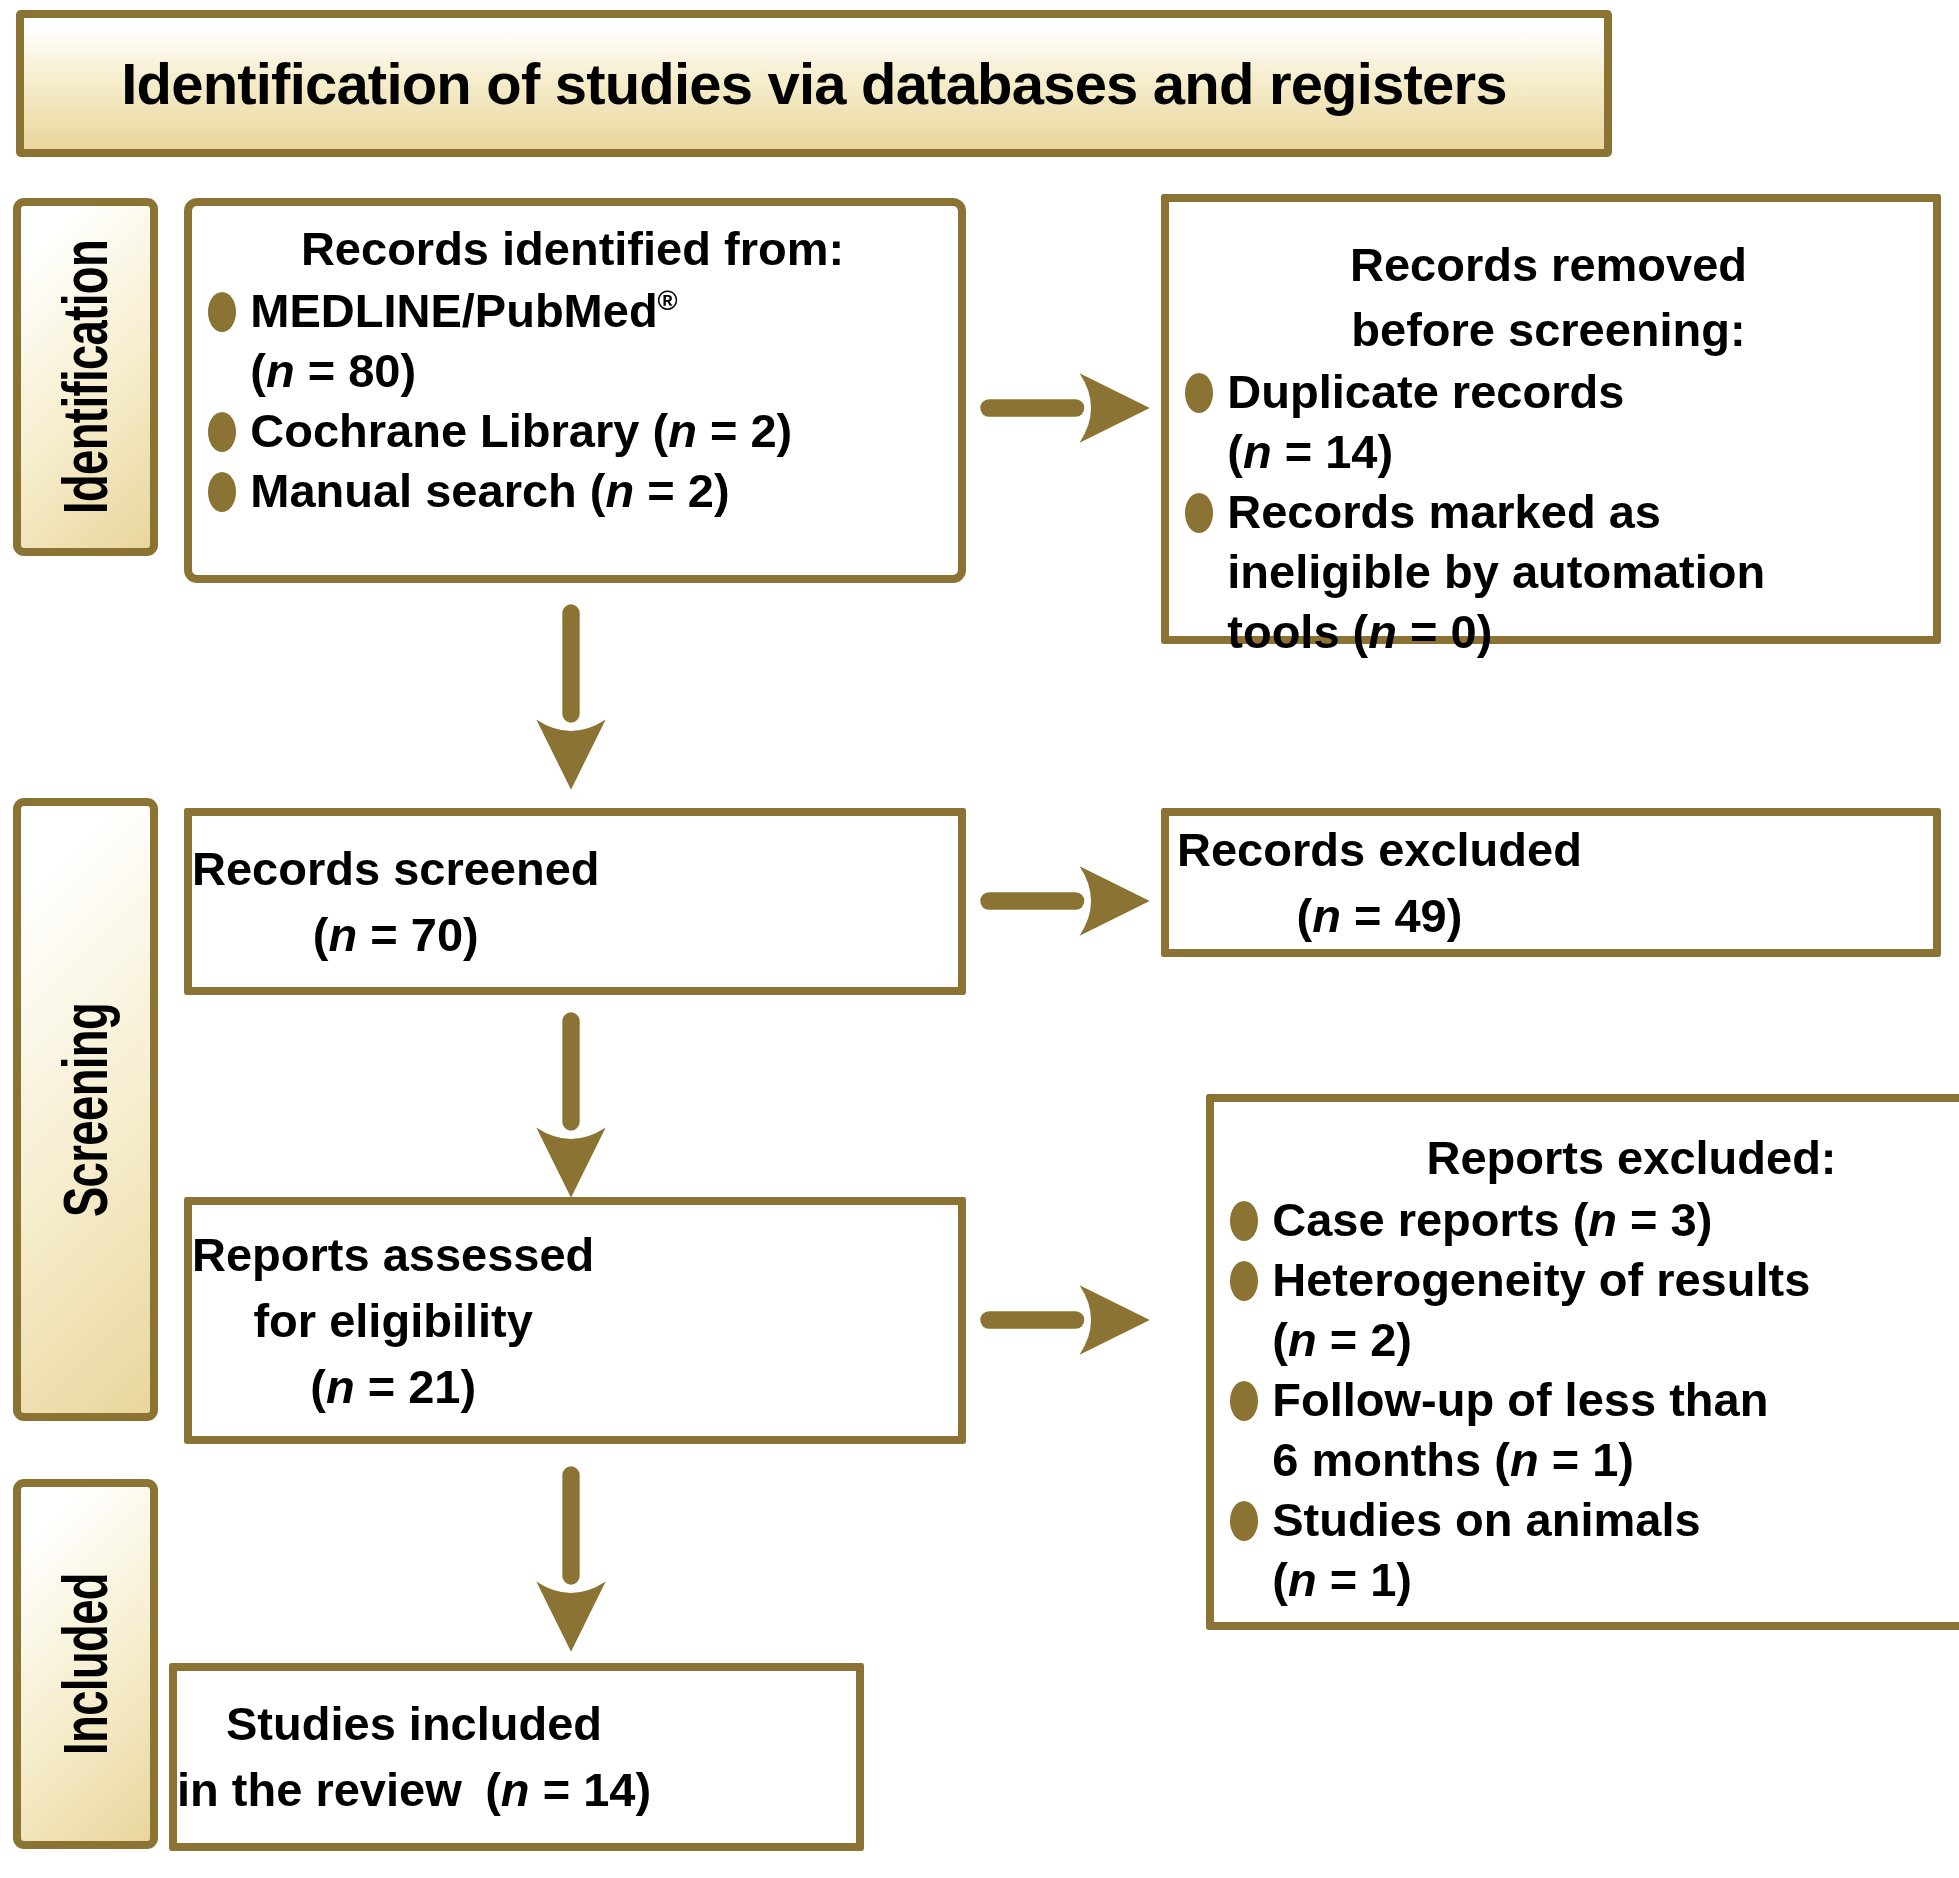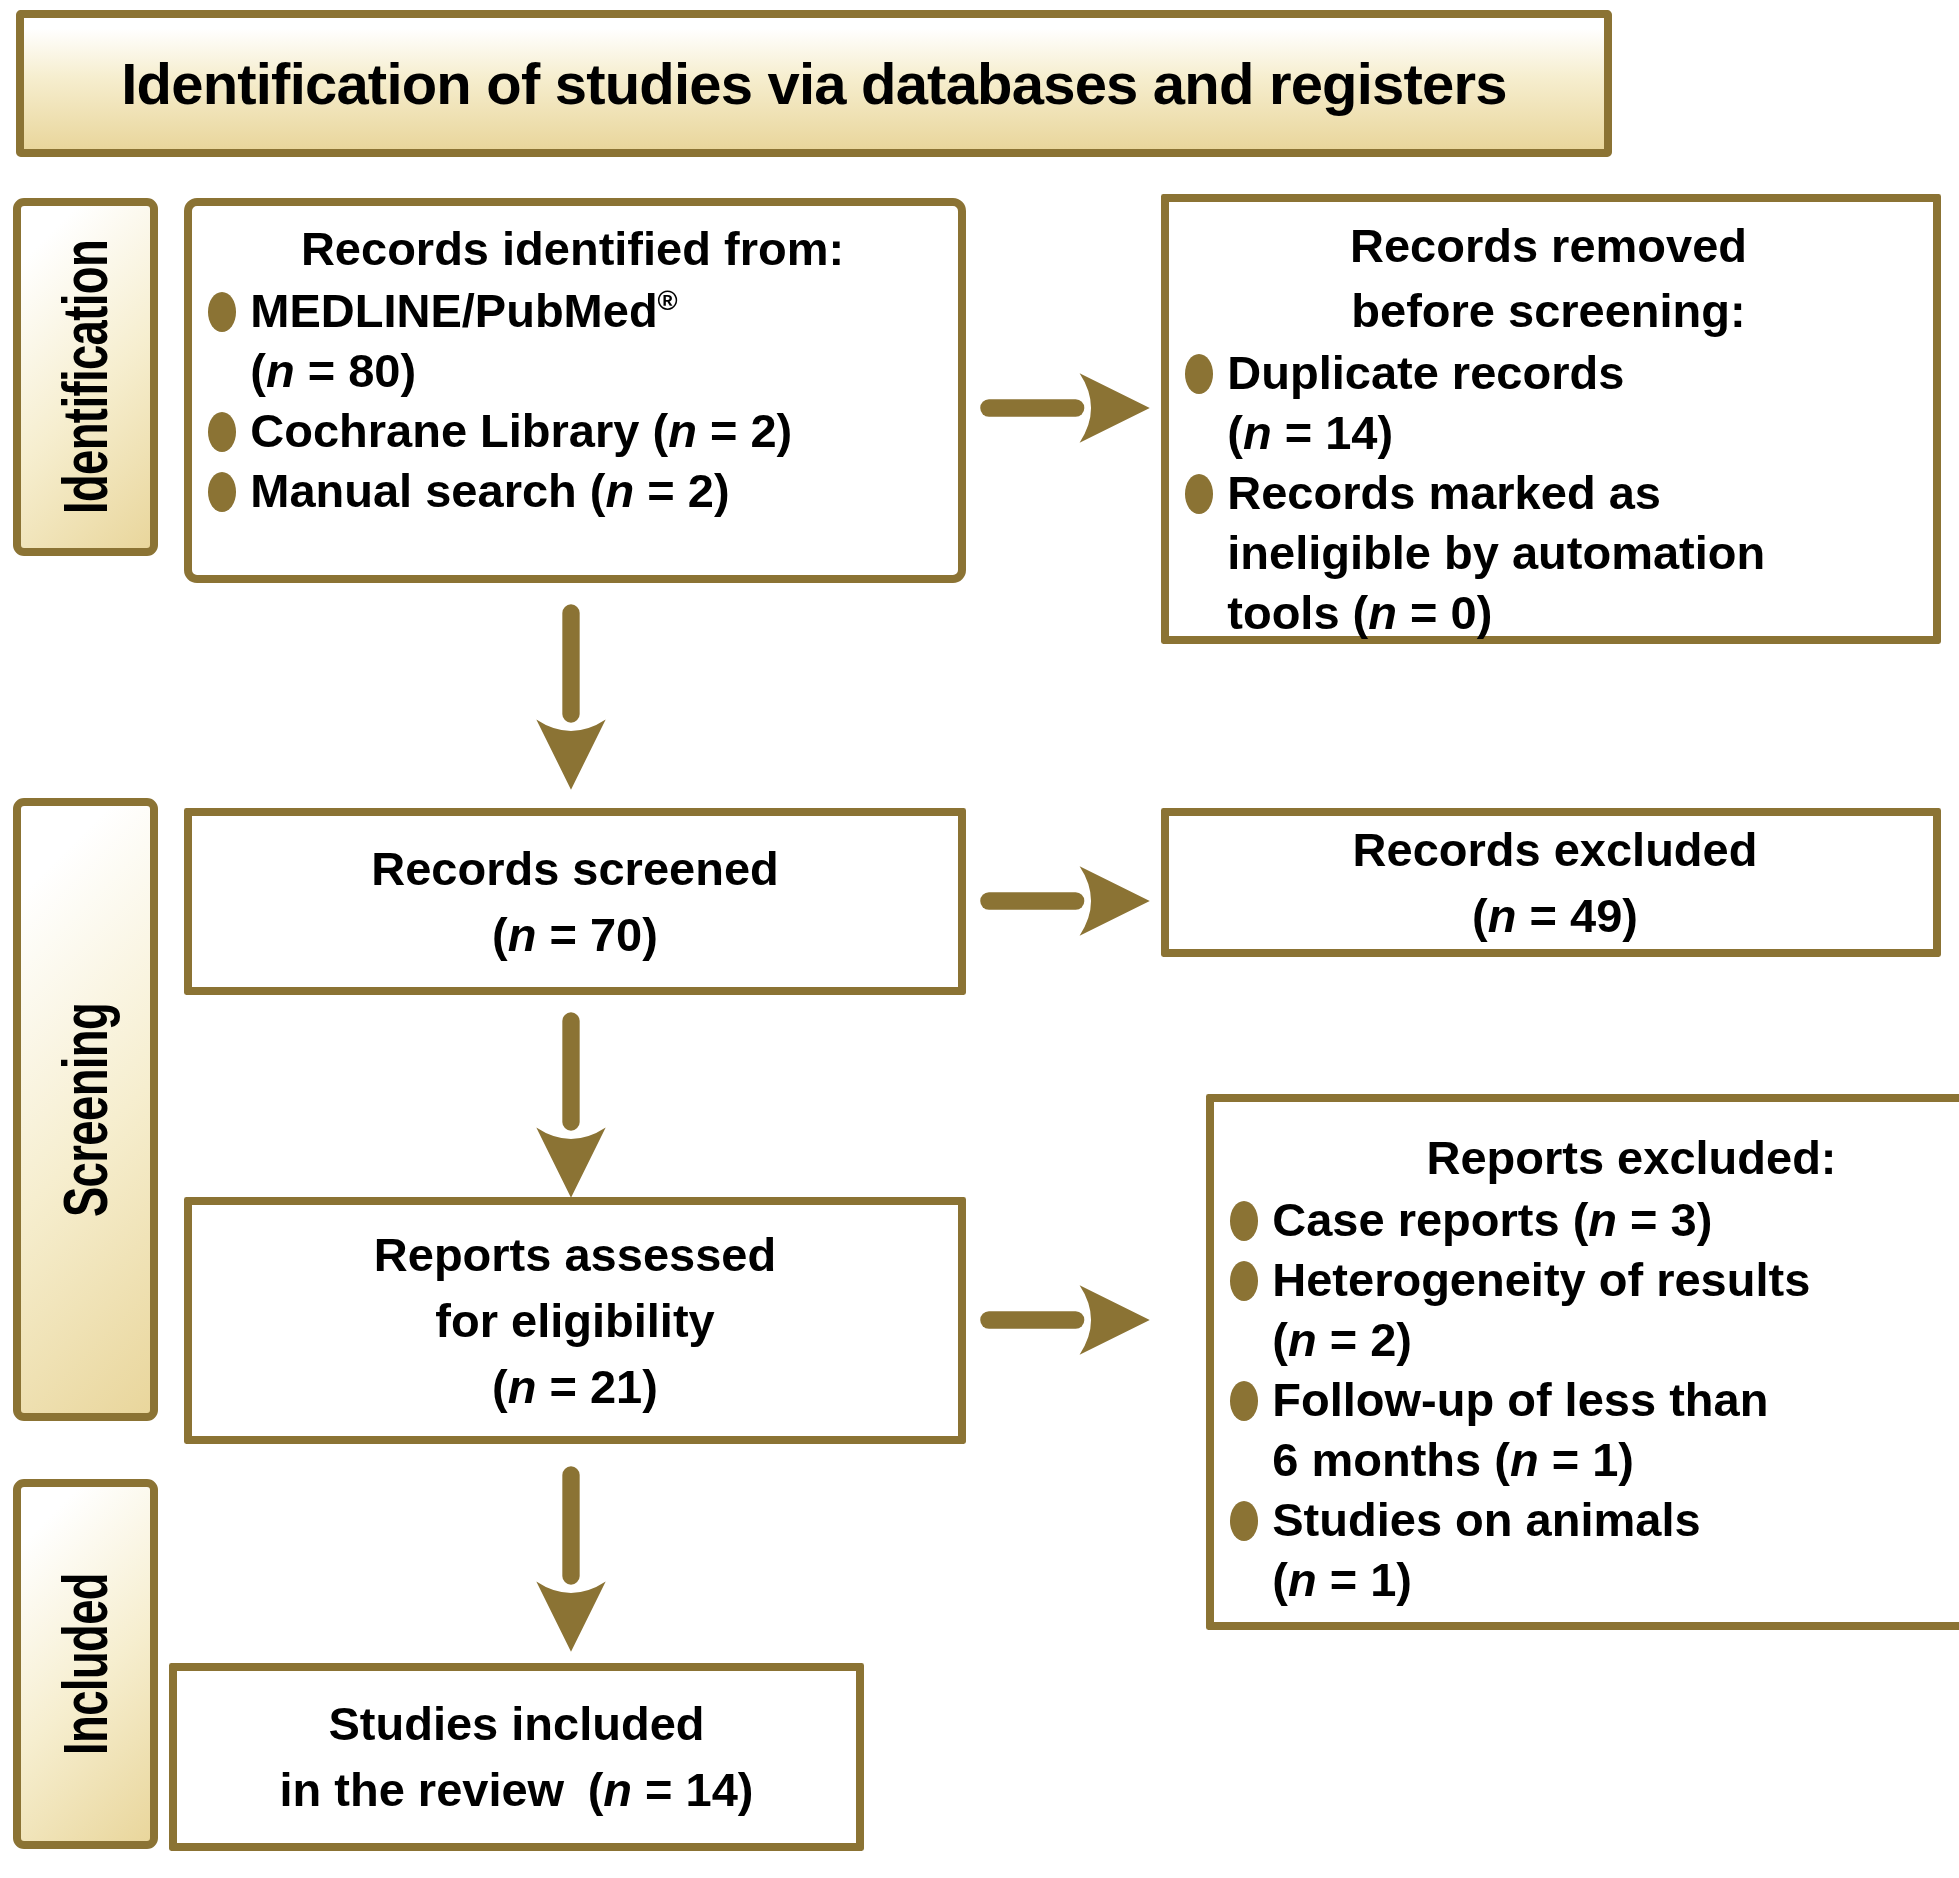--- a/index.html
+++ b/index.html
@@ -56,21 +56,21 @@
   #stage-included{top:1479px;height:370px;}
   
   .flowbox{
     position:absolute;
     border:8px solid var(--accent);
     border-radius:2.4px;
     background:#fff;
     font-size:47px;
   }
   .center-box{
-    display:flex;align-items:center;justify-content:center;
+    display:flex;align-items:center;
     text-align:center;
   }
   .center-box .txt{
     white-space:pre-line;
     line-height:66px;
   }
   .list-box{padding:9.5px 16px 6.3px 11px;}
   .list-box .heading{
     display:block;
     text-align:center;
@@ -90,21 +90,21 @@
     flex:0 0 auto;
     width:28.4px;height:40px;
     margin:11px 14.2px 0 0;
     border-radius:50%;
     background:var(--accent);
   }
   ul.blist .li-text{white-space:pre-line;}
   i{font-style:italic;}
   sup{font-size:58%;vertical-align:super;line-height:0;}
   #box-identified{left:184px;top:198px;width:782px;height:385px;border-radius:13px;}
-  #box-removed{left:1161px;top:194px;width:780px;height:450px;padding-top:11px;}
+  #box-removed{left:1161px;top:194px;width:780px;height:450px;padding-top:30px;}
   #box-screened{left:184px;top:808px;width:782px;height:187px;}
   #box-records-excluded{left:1161px;top:808px;width:780px;height:149px;padding-left:8px;}
   #box-assessed{left:184px;top:1197px;width:782px;height:247px;}
   #box-reports-excluded{left:1206px;top:1094px;width:856px;height:536px;padding-top:23px;}
   #box-included{left:169px;top:1663px;width:695px;height:188px;}
   
   .arrow{
     position:absolute;
     color:var(--accent);
     display:block;

